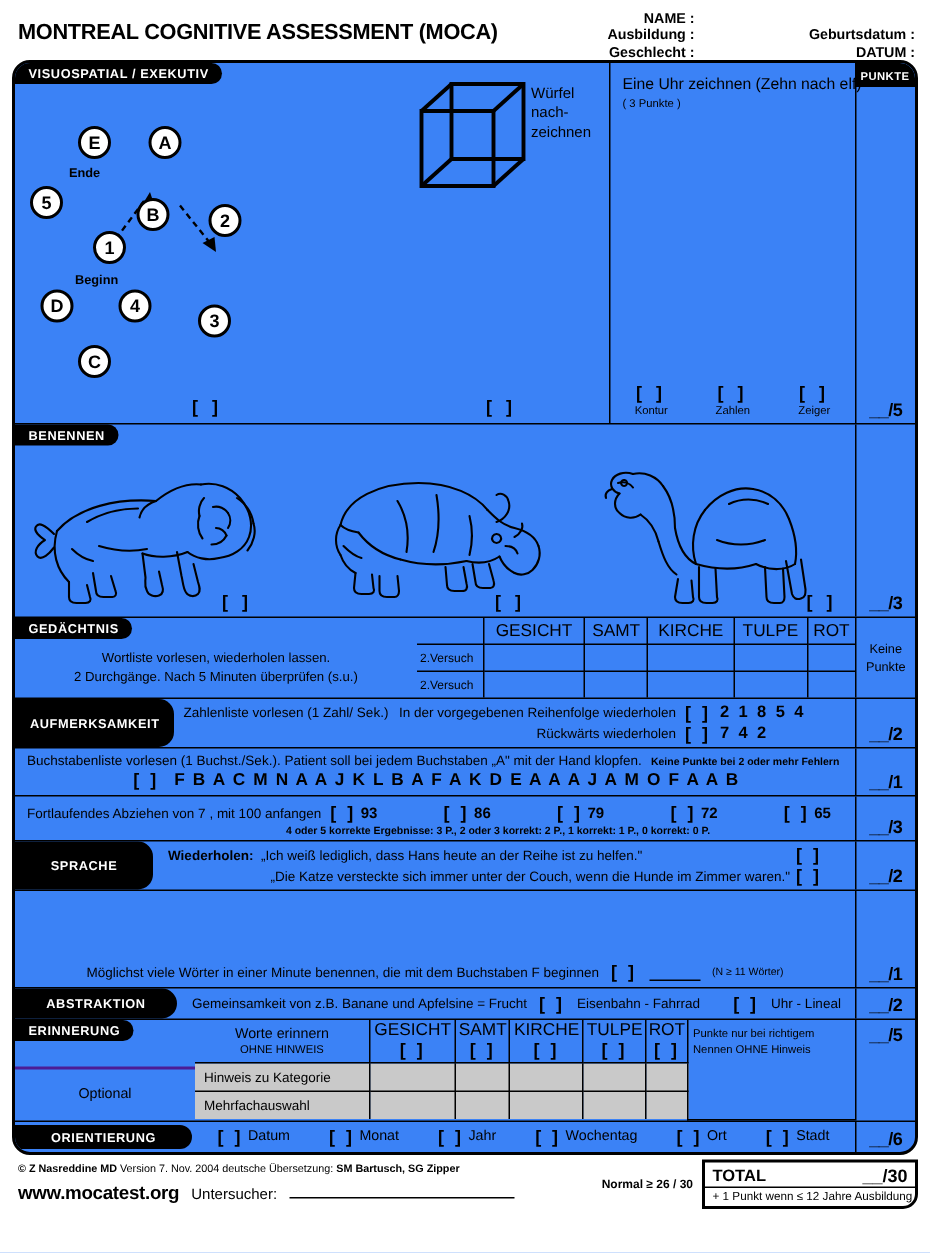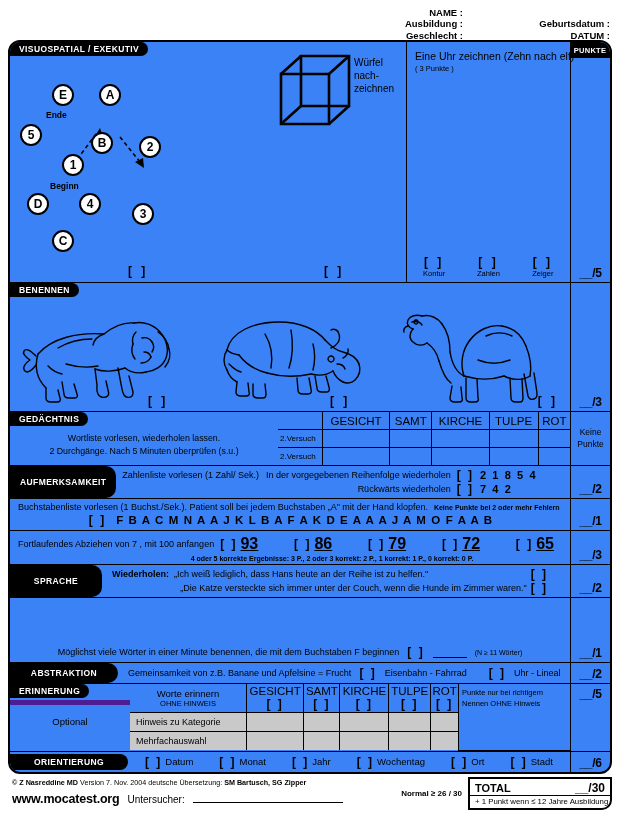--- a/index.html
+++ b/index.html
@@ -90,21 +90,21 @@
   .att1{display:flex;align-items:stretch;}
   .att1 .lbl-inline{align-self:stretch;}
   .att-seq{flex:1;padding:2px 6px 2px 6px;}
   .seqrow{display:flex;justify-content:flex-end;align-items:center;font-size:9px;gap:6px;line-height:14px;}
   .digits{font-size:11px;font-weight:bold;letter-spacing:1.6px;width:84px;text-align:left;}
 
   .letters{font-size:11.5px;font-weight:bold;letter-spacing:1.1px;}
 
   .sub7{display:flex;align-items:center;font-size:9px;gap:0;padding:2px 4px;}
   .sub7 .it{display:flex;align-items:center;gap:3px;}
-  .sub7 .n{font-size:16px;font-weight:bold;text-decoration:underline;}
+  .sub7 .n{font-size:10px;font-weight:bold;}
 
   .recall{display:flex;}
   .recall-left{width:120px;flex:none;position:relative;}
   .recall-tbl{flex:1;}
   .recall-tbl td{text-align:center;font-size:11.5px;padding:1px 0;}
   .gray{background:#c9c9c9;}
 
   .orient{display:flex;align-items:center;}
   .orient-items{flex:1;display:flex;align-items:center;justify-content:space-around;padding:3px 4px;font-size:9.5px;}
   .orient-items .it{display:flex;align-items:center;gap:3px;white-space:nowrap;}
@@ -123,20 +123,21 @@
   .t-lab{font-size:11px;font-weight:bold;}
   .t-sc{font-size:12px;font-weight:bold;}
   .t-row2{font-size:7.8px;padding:1px 4px 2px 5px;border-top:1px solid #000;white-space:nowrap;}
 </style>
 </head>
 <body>
 
 <div class="page">
 
   <div class="header">
+    <div class="title">MONTREAL COGNITIVE ASSESSMENT (MOCA)</div>
     <div class="idblock">
       <div class="idrow">
         <div class="idcell c1">NAME :</div>
         <div class="idcell c2"></div>
       </div>
       <div class="idrow">
         <div class="idcell c1">Ausbildung :</div>
         <div class="idcell c2">Geburtsdatum :</div>
       </div>
       <div class="idrow">
@@ -492,21 +493,21 @@
       <div class="pts">
         <div class="sc">__/2</div>
       </div>
     </div>
 
     <div class="sec">
       <div class="body">
         <div class="recall">
           <div class="recall-left">
             <span class="pill">ERINNERUNG</span>
-            <div style="position:absolute;left:0;right:0;bottom:12px;height:34px;display:flex;align-items:center;justify-content:center;font-size:9.5px;border-top:5px solid #4c1d95;text-align:right;">Optional</div>
+            <div style="position:absolute;left:0;right:0;bottom:0;height:34px;display:flex;align-items:center;justify-content:center;font-size:9.5px;border-top:2px solid #4c1d95;text-align:right;">Optional</div>
           </div>
           <div class="recall-tbl">
             <table>
               <tbody>
                   <tr>
                 <td style="width:112px;border-top:none;border-left:none;text-align:center;padding:2px;">
                   <div style="font-size:9.5px;">Worte erinnern</div>
                   <div style="font-size:7.5px;">OHNE HINWEIS</div>
                 </td>
                 <td style="border-top:none;">

